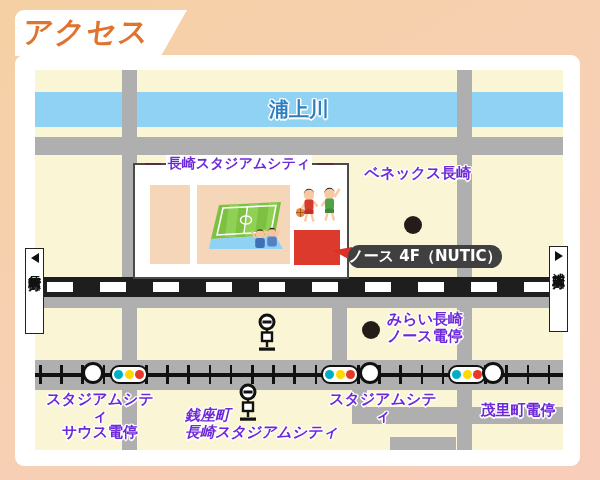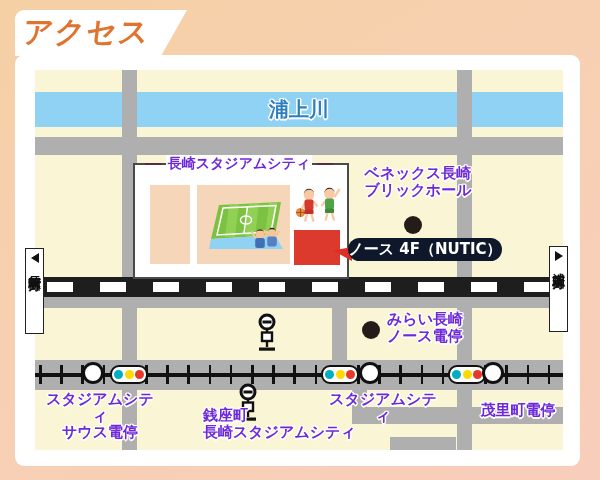--- a/index.html
+++ b/index.html
@@ -28,21 +28,21 @@
   .signal{position:absolute;top:295px;width:34px;height:15px;background:#fff;border:2px solid #111;border-radius:9px;display:flex;align-items:center;justify-content:center;gap:1.5px;}
   .dot9{width:9px;height:9px;border-radius:50%;}
   .ml{color:#6d28d9;font-weight:bold;
     text-shadow:-1.5px 0 0 #fff,1.5px 0 0 #fff,0 -1.5px 0 #fff,0 1.5px 0 #fff,-1px -1px 0 #fff,1px -1px 0 #fff,-1px 1px 0 #fff,1px 1px 0 #fff;}
   .sbox{position:absolute;left:98px;top:93px;width:212px;height:112px;background:#fff;border:2px solid #4A4A4A;}
   .sbox-label{position:absolute;left:98px;top:85px;width:212px;display:flex;align-items:center;justify-content:center;gap:5px;}
   .sbox-label .dash{width:16px;height:2.5px;background:#5B2B42;}
   .sbox-label .txt{font-size:14px;background:#fff;padding:0 2px;white-space:nowrap;}
   .tan{position:absolute;background:#F6D6B8;}
   .redblock{position:absolute;background:#DD3A2E;}
-  .callout{position:absolute;left:313px;top:168px;width:154px;height:23px;background:#0f172a;border-radius:12px;
+  .callout{position:absolute;left:313px;top:175px;width:154px;height:23px;background:#404040;border-radius:12px;
     color:#fff;font-weight:bold;font-size:15px;display:flex;align-items:center;justify-content:center;white-space:nowrap;}
   .callout-tail{position:absolute;left:298px;top:177px;width:19px;height:14px;background:#DD2F26;
     clip-path:polygon(0 25%,100% 0,100% 100%);}
   .bigdot{position:absolute;width:18px;height:18px;border-radius:50%;background:#241C18;}
   .dirbox{position:absolute;width:19px;height:86px;background:#fff;border:1.5px solid #222;
     display:flex;flex-direction:column;align-items:center;padding-top:4px;box-sizing:border-box;gap:2px;}
   .dirbox .vtxt{writing-mode:vertical-rl;text-orientation:upright;font-size:12.5px;font-weight:bold;color:#111;letter-spacing:1px;line-height:1;}
   .tri-left{width:0;height:0;border-top:5px solid transparent;border-bottom:5px solid transparent;border-right:8px solid #111;}
   .tri-right{width:0;height:0;border-top:5px solid transparent;border-bottom:5px solid transparent;border-left:8px solid #111;}
   .lbl{position:absolute;font-size:15px;line-height:16.5px;}
@@ -173,21 +173,20 @@
       <div class="redblock" style="left:159px;top:65px;width:46px;height:35px;"></div>
     </div>
     <div class="sbox-label ml">
       <span class="dash"></span>
       <span class="txt">長崎スタジアムシティ</span>
       <span class="dash"></span>
     </div>
 
     <div class="lbl ml ctr" style="left:318px;top:95px;width:130px;">
       <div>ベネックス長崎</div>
-      <div>ブリックホール</div>
     </div>
     <div class="bigdot" style="left:369px;top:146px;"></div>
 
     <div class="callout-tail"></div>
     <div class="callout">ノース 4F（NUTIC）</div>
 
     <div class="bigdot" style="left:327px;top:251px;"></div>
     <div class="lbl ml" style="left:352px;top:241px;">
       <div>みらい長崎</div>
       <div>ノース電停</div>
@@ -205,21 +204,21 @@
       <line x1="6.5" y1="9" x2="15.5" y2="9" stroke="#111" stroke-width="3"></line>
       <rect x="9.8" y="16" width="2.4" height="18" fill="#111"></rect>
       <rect x="6" y="19.5" width="10" height="8.5" fill="#fff" stroke="#111" stroke-width="2.4"></rect>
       <rect x="3" y="34.5" width="16" height="3.2" fill="#111"></rect>
     </svg>
 
     <div class="lbl ml ctr" style="left:5px;top:321px;width:120px;">
       <div>スタジアムシティ</div>
       <div>サウス電停</div>
     </div>
-    <div class="lbl ml" style="left:168px;top:337px;">
+    <div class="lbl ml" style="left:150px;top:337px;font-style:italic;">
       <div>銭座町</div>
       <div>長崎スタジアムシティ</div>
     </div>
     <div class="lbl ml ctr" style="left:288px;top:321px;width:120px;">
       <div>スタジアムシティ</div>
     </div>
     <div class="lbl ml ctr" style="left:438px;top:332px;width:90px;">
       <div>茂里町電停</div>
     </div>
   </div>

